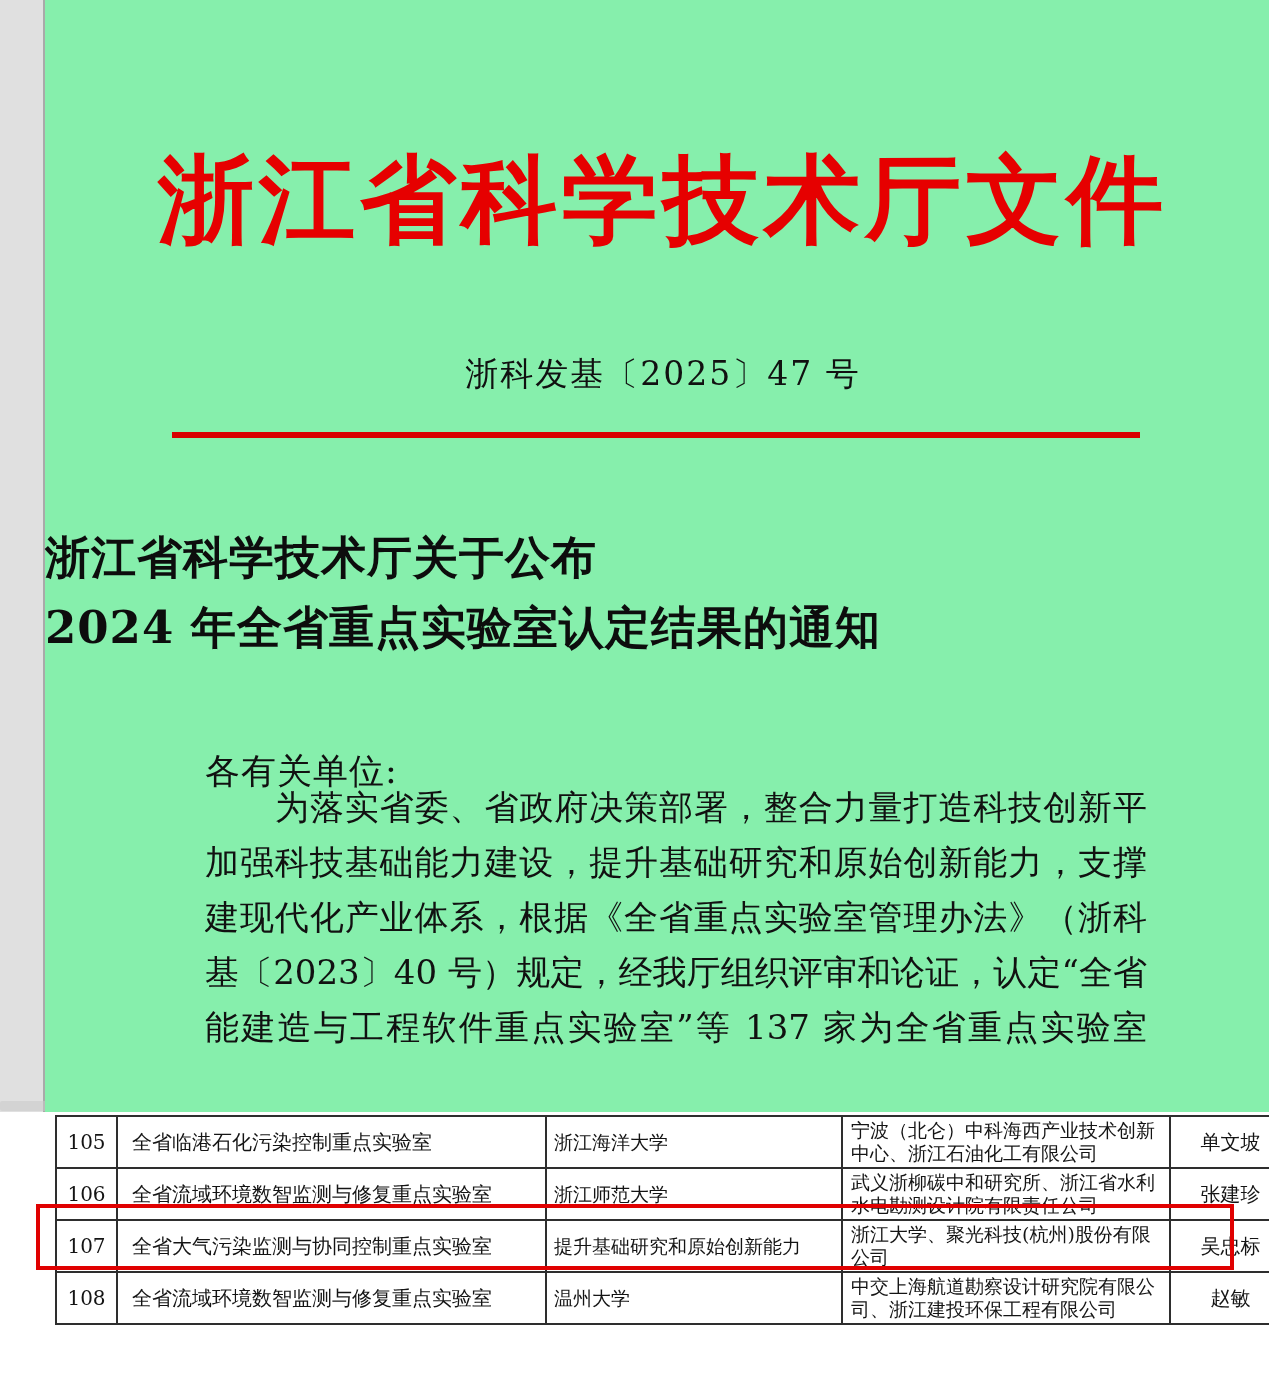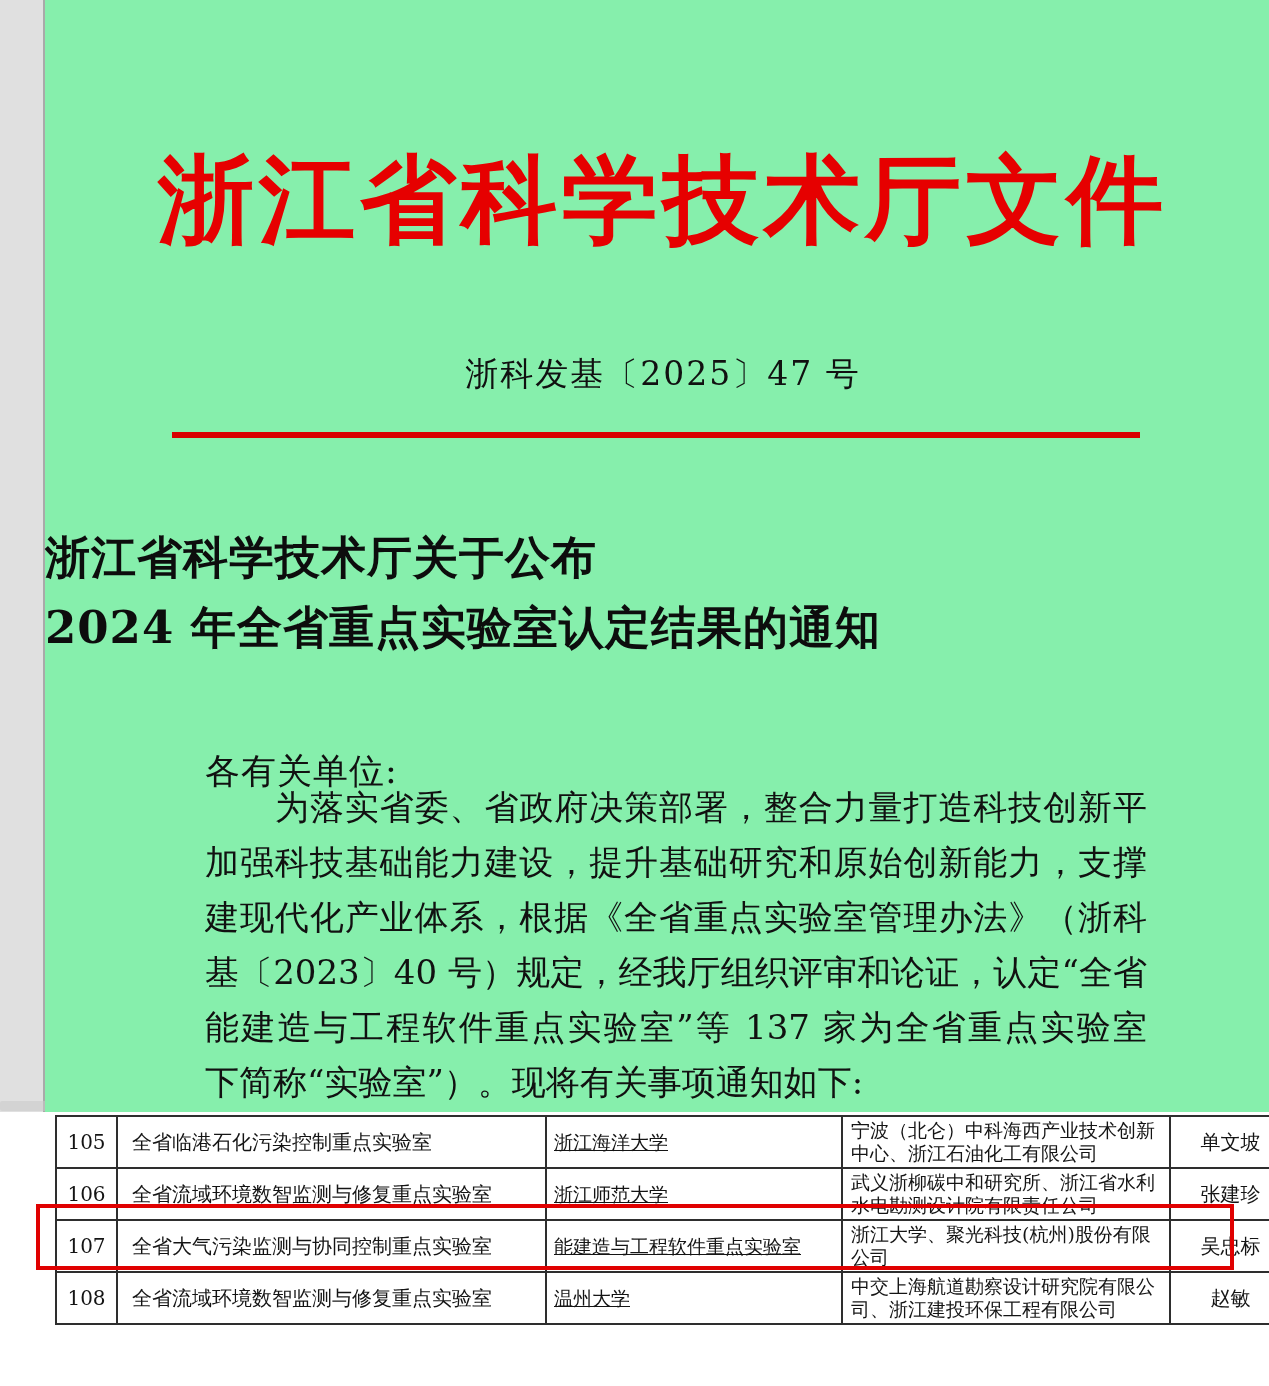--- a/index.html
+++ b/index.html
@@ -51,21 +51,21 @@
     position:absolute;left:55px;top:1115px;width:1160px;
     border-collapse:collapse;table-layout:fixed;
     font-size:20px;color:#141414;background:#fff;
   }
   .doc-table td{
     border:2px solid #2e2e2e;vertical-align:middle;
     padding:1px 6px;line-height:23px;overflow:hidden;
   }
   .doc-table .c-no{width:55px;text-align:center;padding:1px 2px;margin-top:8px;}
   .doc-table .c-lab{width:407px;text-align:left;padding-left:14px;margin-top:32px;}
-  .doc-table .c-inst{width:281px;text-align:left;font-size:19px;padding-left:7px;text-decoration:underline;}
+  .doc-table .c-inst{width:281px;text-align:left;font-size:19px;padding-left:7px;}
   .doc-table .c-part{width:310px;text-align:left;font-size:19px;line-height:23px;padding:2px 8px;}
   .doc-table .c-dir{width:107px;text-align:center;}
   .row-h1{height:51px;}
   .row-h2{height:45px;}
   .row-h3{height:51px;}
   .row-h4{height:51px;}
 
   .highlight-box{
     position:absolute;left:36px;top:1204px;width:1190px;height:58px;
     border:4px solid var(--highlight-red,#e00000);
@@ -94,21 +94,20 @@
     <div class="notice-title l2">2024 年全省重点实验室认定结果的通知</div>
 
     <div class="salutation">各有关单位:</div>
 
     <div class="body-text">
       <div class="body-line fill indent">为落实省委、省政府决策部署，整合力量打造科技创新平台，</div>
       <div class="body-line fill">加强科技基础能力建设，提升基础研究和原始创新能力，支撑构</div>
       <div class="body-line fill">建现代化产业体系，根据《全省重点实验室管理办法》（浙科发</div>
       <div class="body-line fill">基〔2023〕40 号）规定，经我厅组织评审和论证，认定“全省智</div>
       <div class="body-line fill">能建造与工程软件重点实验室”等 137 家为全省重点实验室（以</div>
-      <div class="body-line">下简称“实验室”）。现将有关事项通知如下:</div>
     </div>
   </div>
 
   <table class="doc-table">
     <tbody>
       <tr class="row-h1">
         <td class="c-no">105</td>
         <td class="c-lab">全省临港石化污染控制重点实验室</td>
         <td class="c-inst">浙江海洋大学</td>
         <td class="c-part">宁波（北仑）中科海西产业技术创新中心、浙江石油化工有限公司</td>
@@ -117,21 +116,21 @@
       <tr class="row-h2">
         <td class="c-no">106</td>
         <td class="c-lab">全省流域环境数智监测与修复重点实验室</td>
         <td class="c-inst">浙江师范大学</td>
         <td class="c-part">武义浙柳碳中和研究所、浙江省水利水电勘测设计院有限责任公司</td>
         <td class="c-dir">张建珍</td>
       </tr>
       <tr class="row-h3">
         <td class="c-no">107</td>
         <td class="c-lab">全省大气污染监测与协同控制重点实验室</td>
-        <td class="c-inst">能建造与工程软件重点实验室</td>
+        <td class="c-inst">提升基础研究和原始创新能力</td>
         <td class="c-part">浙江大学、聚光科技(杭州)股份有限公司</td>
         <td class="c-dir">吴忠标</td>
       </tr>
       <tr class="row-h4">
         <td class="c-no">108</td>
         <td class="c-lab">全省流域环境数智监测与修复重点实验室</td>
         <td class="c-inst">温州大学</td>
         <td class="c-part">中交上海航道勘察设计研究院有限公司、浙江建投环保工程有限公司</td>
         <td class="c-dir">赵敏</td>
       </tr>

